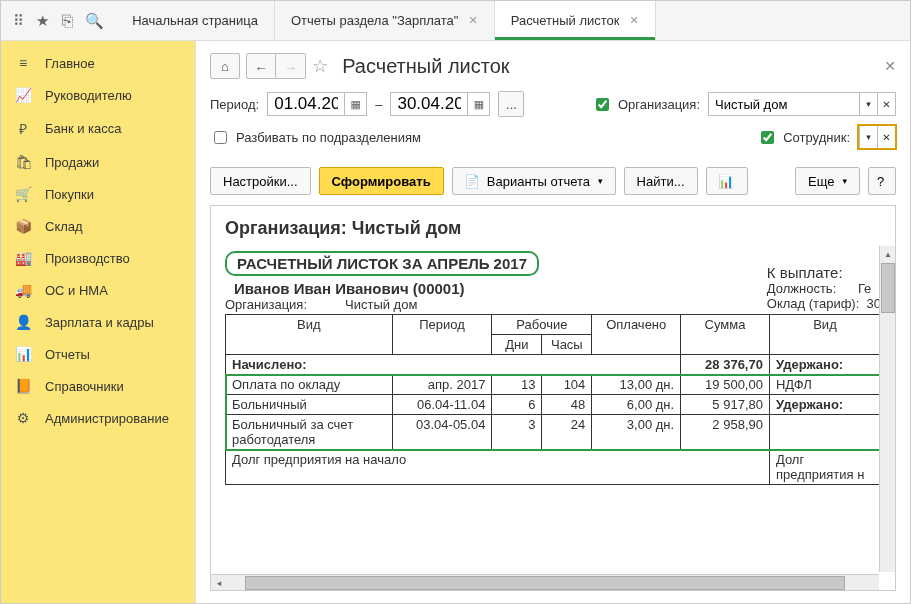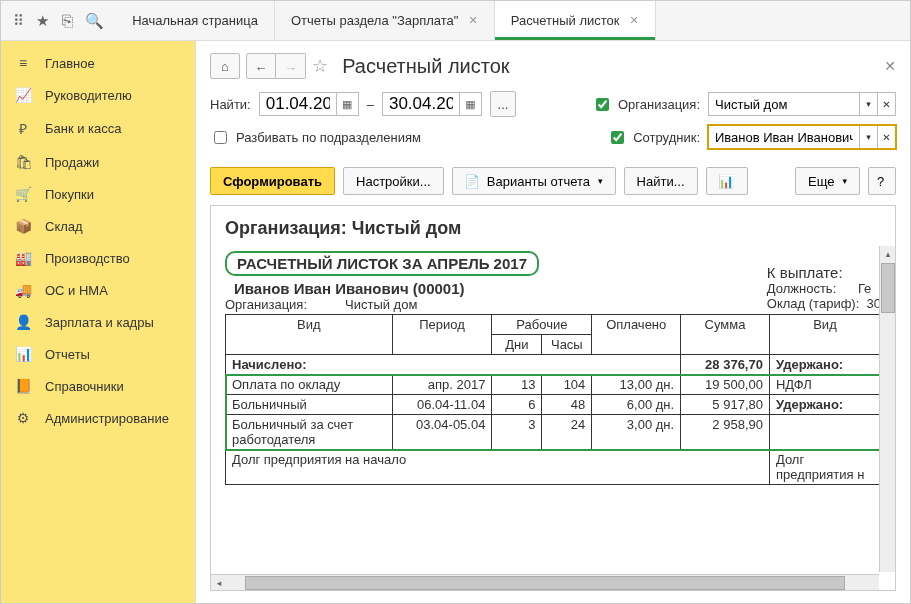--- a/index.html
+++ b/index.html
@@ -147,21 +147,21 @@
         <span class="btngrp">
           <span class="iconbtn">←</span>
           <span class="iconbtn" style="color:#bbb">→</span>
         </span>
         <span class="star-outline">☆</span>
         <span class="pagetitle">Расчетный листок</span>
         <span class="closex">✕</span>
       </div>
 
       <div class="filters">
-        <span class="lbl">Найти:</span>
+        <span class="lbl">Период:</span>
         <span class="dateinput">
           <input value="01.04.2017" style="">
           <span class="cal">▦</span>
         </span>
         <span>–</span>
         <span class="dateinput">
           <input value="30.04.2017" style="">
           <span class="cal">▦</span>
         </span>
         <span class="iconbtn sm">...</span>
@@ -181,29 +181,28 @@
         <label class="chk">
             <input type="checkbox" style="">
             <span>Разбивать по подразделениям</span>
           </label>
         <span style="flex:1"></span>
         <label class="chk">
             <input type="checkbox" checked="" style="">
             <span>Сотрудник:</span>
           </label>
         <span class="sel focus">
-          <input style="width: 150px;" value="Иванов Иван Иванович">
           <span class="dd">▾</span>
           <span class="clr">✕</span>
         </span>
       </div>
 
       <div class="toolbar">
+        <button class="btn">Настройки...</button>
         <button class="btn primary">Сформировать</button>
-        <button class="btn">Настройки...</button>
         <button class="btn">
             <span>📄</span>
             <span>Варианты отчета</span>
             <span class="dd">▾</span>
           </button>
         <button class="btn">Найти...</button>
         <button class="btn">📊</button>
         <span style="flex:1"></span>
         <button class="btn">
             <span>Еще</span>

